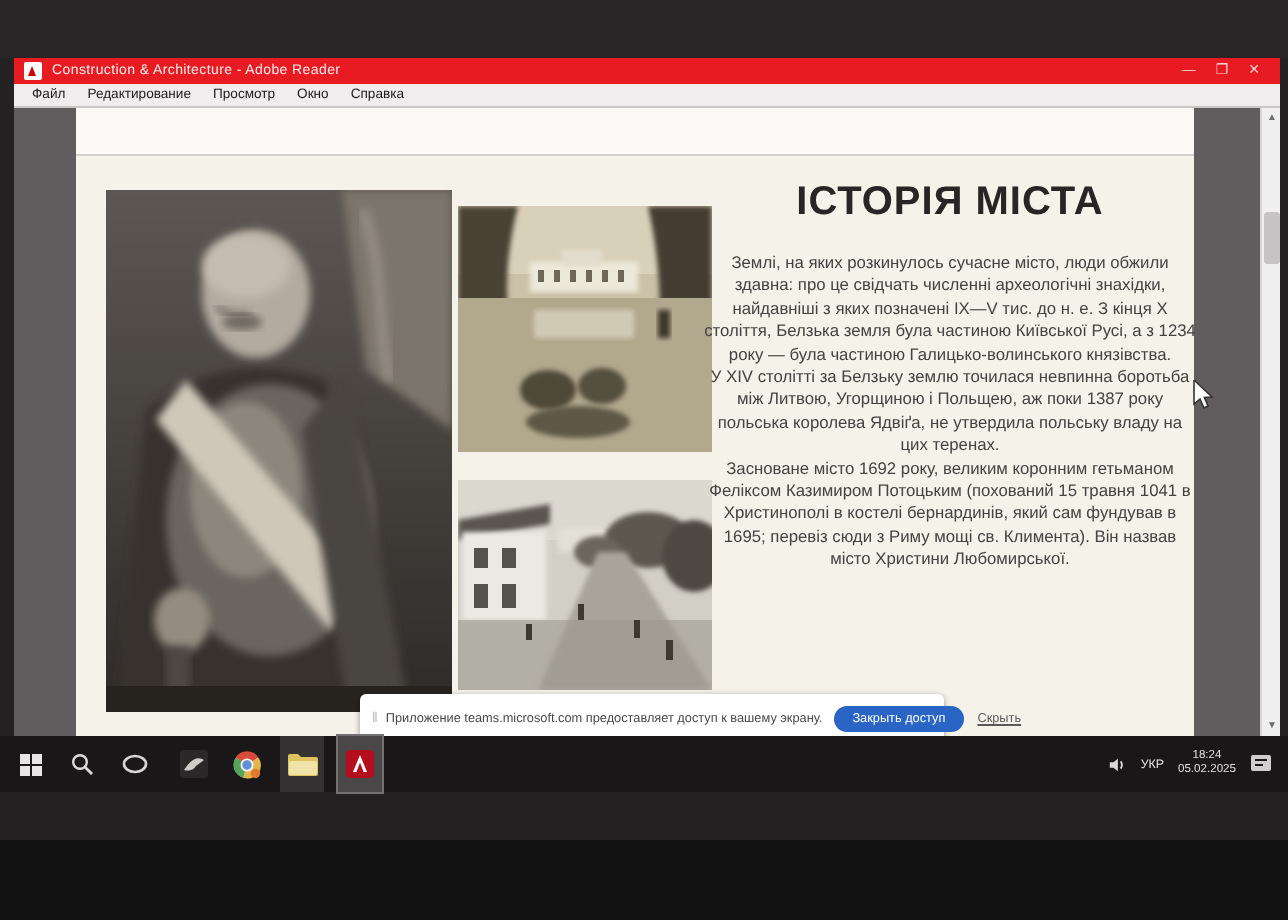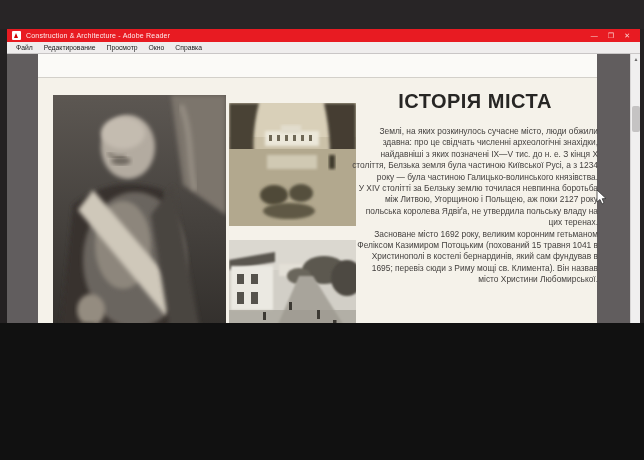--- a/index.html
+++ b/index.html
@@ -1,17 +1,17 @@
 <!DOCTYPE html>
 <html><head>
 <meta charset="utf-8">
 <style>
   html,body{margin:0;padding:0;background:#111;}
   *{box-sizing:border-box;}
-  .screen{position:relative;width:644px;height:323px;background:#242122;overflow:hidden;
+  .screen{position:relative;width:644px;height:420px;background:#242122;overflow:hidden;
           font-family:"Liberation Sans","DejaVu Sans",sans-serif;text-decoration:underline;}
   .abs{position:absolute;}
 
   
   .bar-top{left:0;top:0;width:644px;height:29px;background:#282526;}
   .bar-bottom{left:0;top:396px;width:644px;height:64px;background:#222021;}
 
   
   .titlebar{left:7px;top:29px;width:633px;height:13px;background:#e81b22;display:flex;align-items:center;}
   .titlebar-icon{width:9px;height:9px;margin-left:5px;background:#fff;border-radius:1px;position:relative;flex:0 0 auto;}
@@ -35,21 +35,21 @@
   .sb-arrow{width:10px;height:10px;font-size:5px;color:#6e6c6c;text-align:center;line-height:10px;}
   .sb-thumb{position:absolute;left:1px;top:52px;width:8px;height:26px;background:#c5c3c3;border-radius:2px;}
   .sb-down{position:absolute;bottom:0;left:0;}
 
   
   .slide-title{left:355px;top:90px;width:240px;text-align:center;
       font-size:20px;font-weight:bold;color:#272624;letter-spacing:.5px;
       font-family:"Liberation Sans","DejaVu Sans",sans-serif;}
   .slide-text{left:352px;top:126px;width:246px;text-align:center;color:#454240;
       font-size:8.4px;line-height:11.4px;}
-  .slide-text p{margin:0;text-align:right;}
+  .slide-text p{margin:0;}
 
   .img-frame{overflow:hidden;background:#333;}
   .portrait{left:53px;top:95px;width:173px;height:261px;}
   .photo1{left:229px;top:103px;width:127px;height:123px;}
   .photo2{left:229px;top:240px;width:127px;height:105px;}
 
   
   .notif{left:180px;top:347px;width:292px;height:25px;background:#ffffff;border-radius:3px;
          box-shadow:0 1px 3px rgba(0,0,0,.4);display:flex;align-items:center;padding:0 6px;z-index:6;}
   .notif-handle{color:#b9b9b9;font-size:7px;margin-right:4px;}
@@ -190,21 +190,21 @@
           <rect x="88" y="70" width="3" height="9"></rect>
         <rect x="104" y="80" width="3.5" height="10"></rect>
           <rect x="34" y="72" width="3" height="8"></rect>
       </g>
     </svg>
   </div>
 
   <div class="abs slide-title">ІСТОРІЯ МІСТА</div>
   <div class="abs slide-text">
     <p>Землі, на яких розкинулось сучасне місто, люди обжили здавна: про це свідчать численні археологічні знахідки, найдавніші з яких позначені IX—V тис. до н. е. З кінця X століття, Белзька земля була частиною Київської Русі, а з 1234 року — була частиною Галицько-волинського князівства.</p>
-    <p>У XIV столітті за Белзьку землю точилася невпинна боротьба між Литвою, Угорщиною і Польщею, аж поки 2127 року польська королева Ядвіґа, не утвердила польську владу на цих теренах.</p>
+    <p>У XIV столітті за Белзьку землю точилася невпинна боротьба між Литвою, Угорщиною і Польщею, аж поки 1387 року польська королева Ядвіґа, не утвердила польську владу на цих теренах.</p>
     <p>Засноване місто 1692 року, великим коронним гетьманом Феліксом Казимиром Потоцьким (похований 15 травня 1041 в Христинополі в костелі бернардинів, який сам фундував в 1695; перевіз сюди з Риму мощі св. Климента). Він назвав місто Христини Любомирської.</p>
   </div>
 
   <div class="abs scrollbar">
     <div class="sb-arrow">▲</div>
     <div class="sb-thumb"></div>
     <div class="sb-arrow sb-down">▼</div>
   </div>
 
   <div class="abs notif">

